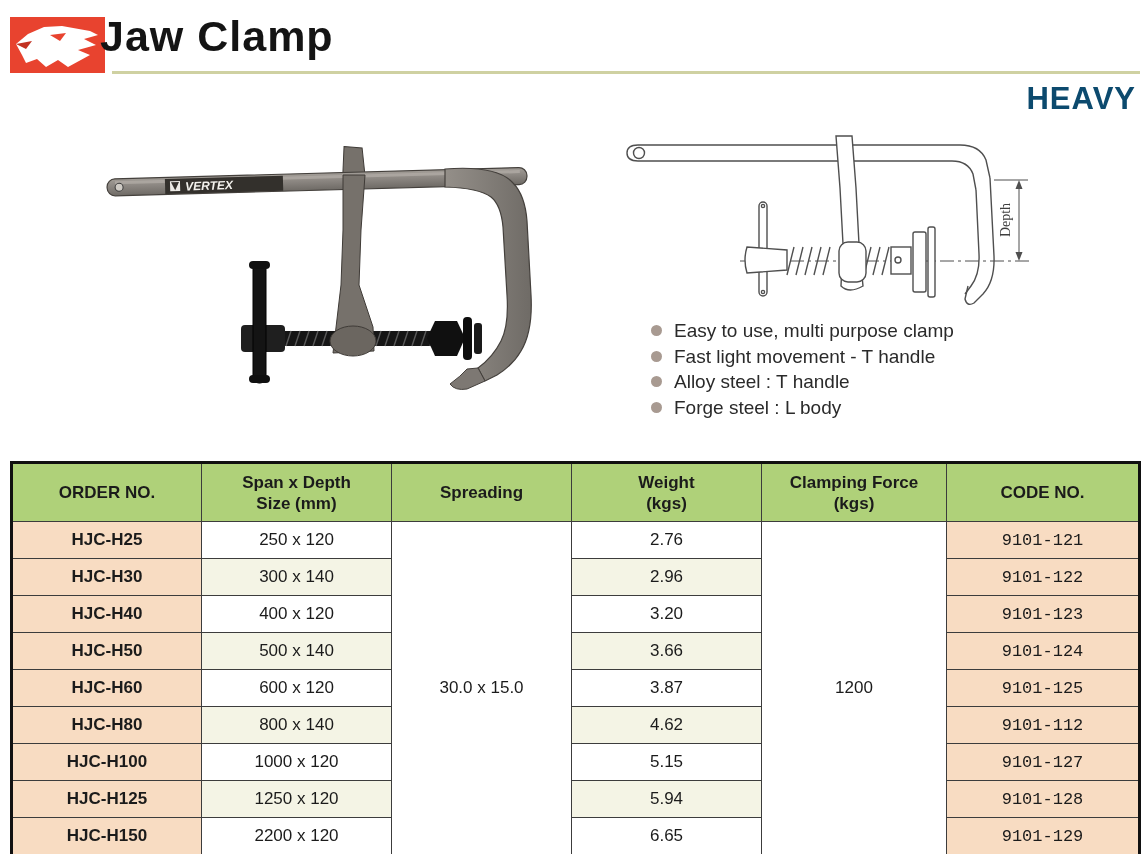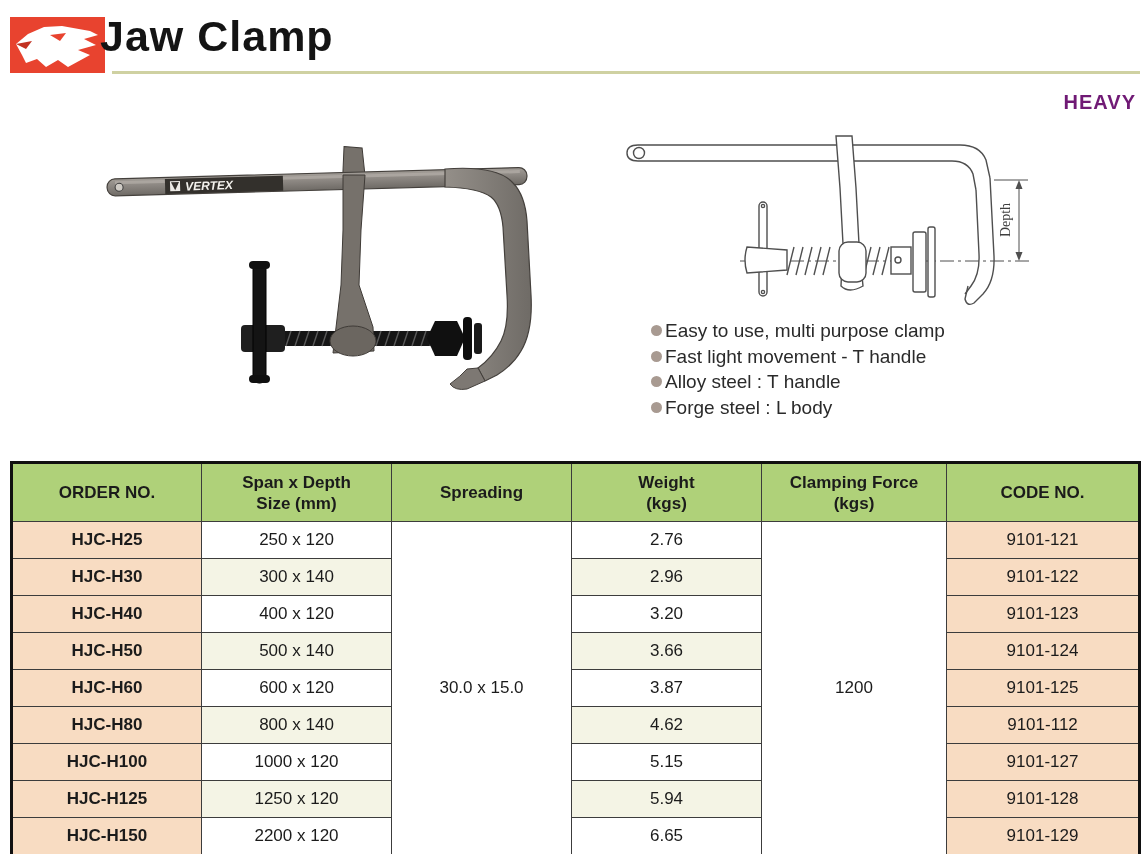--- a/index.html
+++ b/index.html
@@ -5,42 +5,42 @@
   html,body{margin:0;padding:0;background:#ffffff;}
   #page{position:relative;width:1148px;height:854px;background:#ffffff;overflow:hidden;
         font-family:"Liberation Sans", sans-serif;color:#1b1b1b;}
 
   
   .logo{position:absolute;left:10px;top:17px;width:95px;height:56px;background:#e8432f;
         display:flex;align-items:center;justify-content:center;}
   .page-title{position:absolute;left:100px;top:12px;font-size:43px;font-weight:bold;
         letter-spacing:1px;color:#141414;}
   .title-rule{position:absolute;left:112px;top:71px;width:1028px;height:3px;background:#cfd1a2;}
-  .category-label{position:absolute;right:12px;top:91px;font-size:20px;font-weight:bold;
-        color:#701a75;letter-spacing:1px;}
+  .category-label{position:absolute;right:12px;top:81px;font-size:31px;font-weight:bold;
+        color:#0c4a6e;letter-spacing:1px;}
 
   
   .photo-wrap{position:absolute;left:95px;top:135px;width:480px;height:272px;}
   .drawing-wrap{position:absolute;left:612px;top:128px;width:440px;height:186px;}
 
   
   .features{position:absolute;left:651px;top:318px;width:430px;list-style:none;margin:0;padding:0;}
-  .features li{display:flex;align-items:center;gap:3px;font-size:19px;line-height:25.5px;color:#2a2a2a;}
+  .features li{display:flex;align-items:center;gap:12px;font-size:19px;line-height:25.5px;color:#2a2a2a;}
   .features .dot{width:11px;height:11px;border-radius:50%;background:#a89a91;flex:0 0 auto;}
 
   
   .spec-table{position:absolute;left:10px;top:461px;border-collapse:collapse;table-layout:fixed;
         width:1128px;}
   .spec-table th,.spec-table td{border:1.5px solid #3c3c3c;text-align:center;vertical-align:middle;
         font-size:17px;padding:0;overflow:hidden;}
   .spec-table{border:3px solid #111;}
   .spec-table th{background:#afd179;font-weight:bold;height:57px;white-space:pre-line;line-height:21px;}
   .spec-table td{height:36px;}
   td.order{background:#f8dcc2;font-weight:bold;}
-  td.code{background:#f8dcc2;}
+  td.code{background:#f8dcc2;font-family:Liberation Mono, monospace;}
   tr.alt td.span,tr.alt td.weight{background:#f4f4e5;margin-top:8px;}
   td.span,td.weight{background:#ffffff;}
   td.merged{background:#ffffff;}
 </style>
 </head>
 <body>
 
 <div id="page">
 
   <div class="logo">

